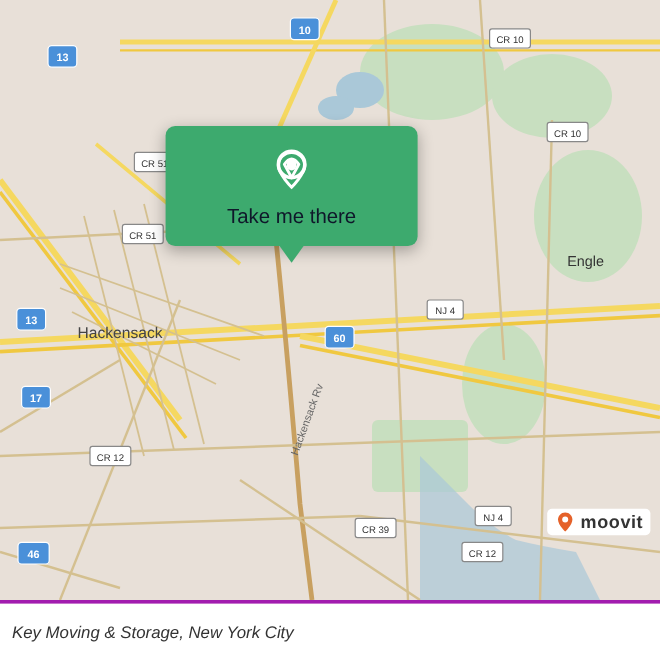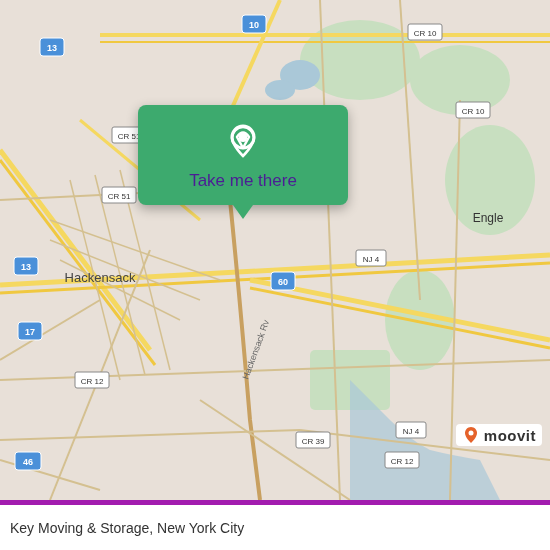--- a/index.html
+++ b/index.html
@@ -62,21 +62,22 @@
     }
 
     
     #bottom-bar {
       width: 550px;
       height: 50px;
       background: #fff;
       display: flex;
       align-items: center;
       padding: 0 10px;
-      border-top: 5px solid #a21caf;
+      border-top: 3px solid #a21caf;
+      font-style: italic;
     }
 
     #bottom-bar-text {
       font-size: 14px;
       color: #333;
     }
 
     #attribution {
       position: absolute;
       bottom: 52px;
@@ -223,21 +224,21 @@
 
   <div id="popup">
     <svg id="popup-pin" viewBox="0 0 38 38" xmlns="http://www.w3.org/2000/svg">
       <circle cx="19" cy="14" r="11" fill="none" stroke="white" stroke-width="3"></circle>
       <circle cx="19" cy="14" r="4" fill="white"></circle>
       <path d="M19 25 L13 14 Q19 5 25 14 Z" fill="none" stroke="white" stroke-width="2.5" stroke-linejoin="round"></path>
 
       <path d="M19 4 C13 4 8 9 8 15 C8 22 19 33 19 33 C19 33 30 22 30 15 C30 9 25 4 19 4 Z" fill="none" stroke="white" stroke-width="2.5"></path>
       <circle cx="19" cy="15" r="4" fill="white"></circle>
     </svg>
-    <span id="popup-button-label" style="color:#4c1d95;font-size:17px;font-weight:500;cursor:pointer;white-space:nowrap;">Take me there</span>
+    <span id="popup-button-label" style="color:#0f172a;font-size:17px;font-weight:500;cursor:pointer;white-space:nowrap;">Take me there</span>
   </div>
 
 
   <div id="moovit-logo">
     <svg id="moovit-pin" viewBox="0 0 18 18" xmlns="http://www.w3.org/2000/svg">
       <path d="M9 1 C5.5 1 3 3.8 3 7 C3 11.5 9 17 9 17 C9 17 15 11.5 15 7 C15 3.8 12.5 1 9 1 Z" fill="#e5622a"></path>
       <circle cx="9" cy="7" r="2.5" fill="white"></circle>
     </svg>
     <span id="moovit-text" style="font-size:15px;font-weight:bold;color:#333;letter-spacing:0.5px;">moovit</span>
   </div>

